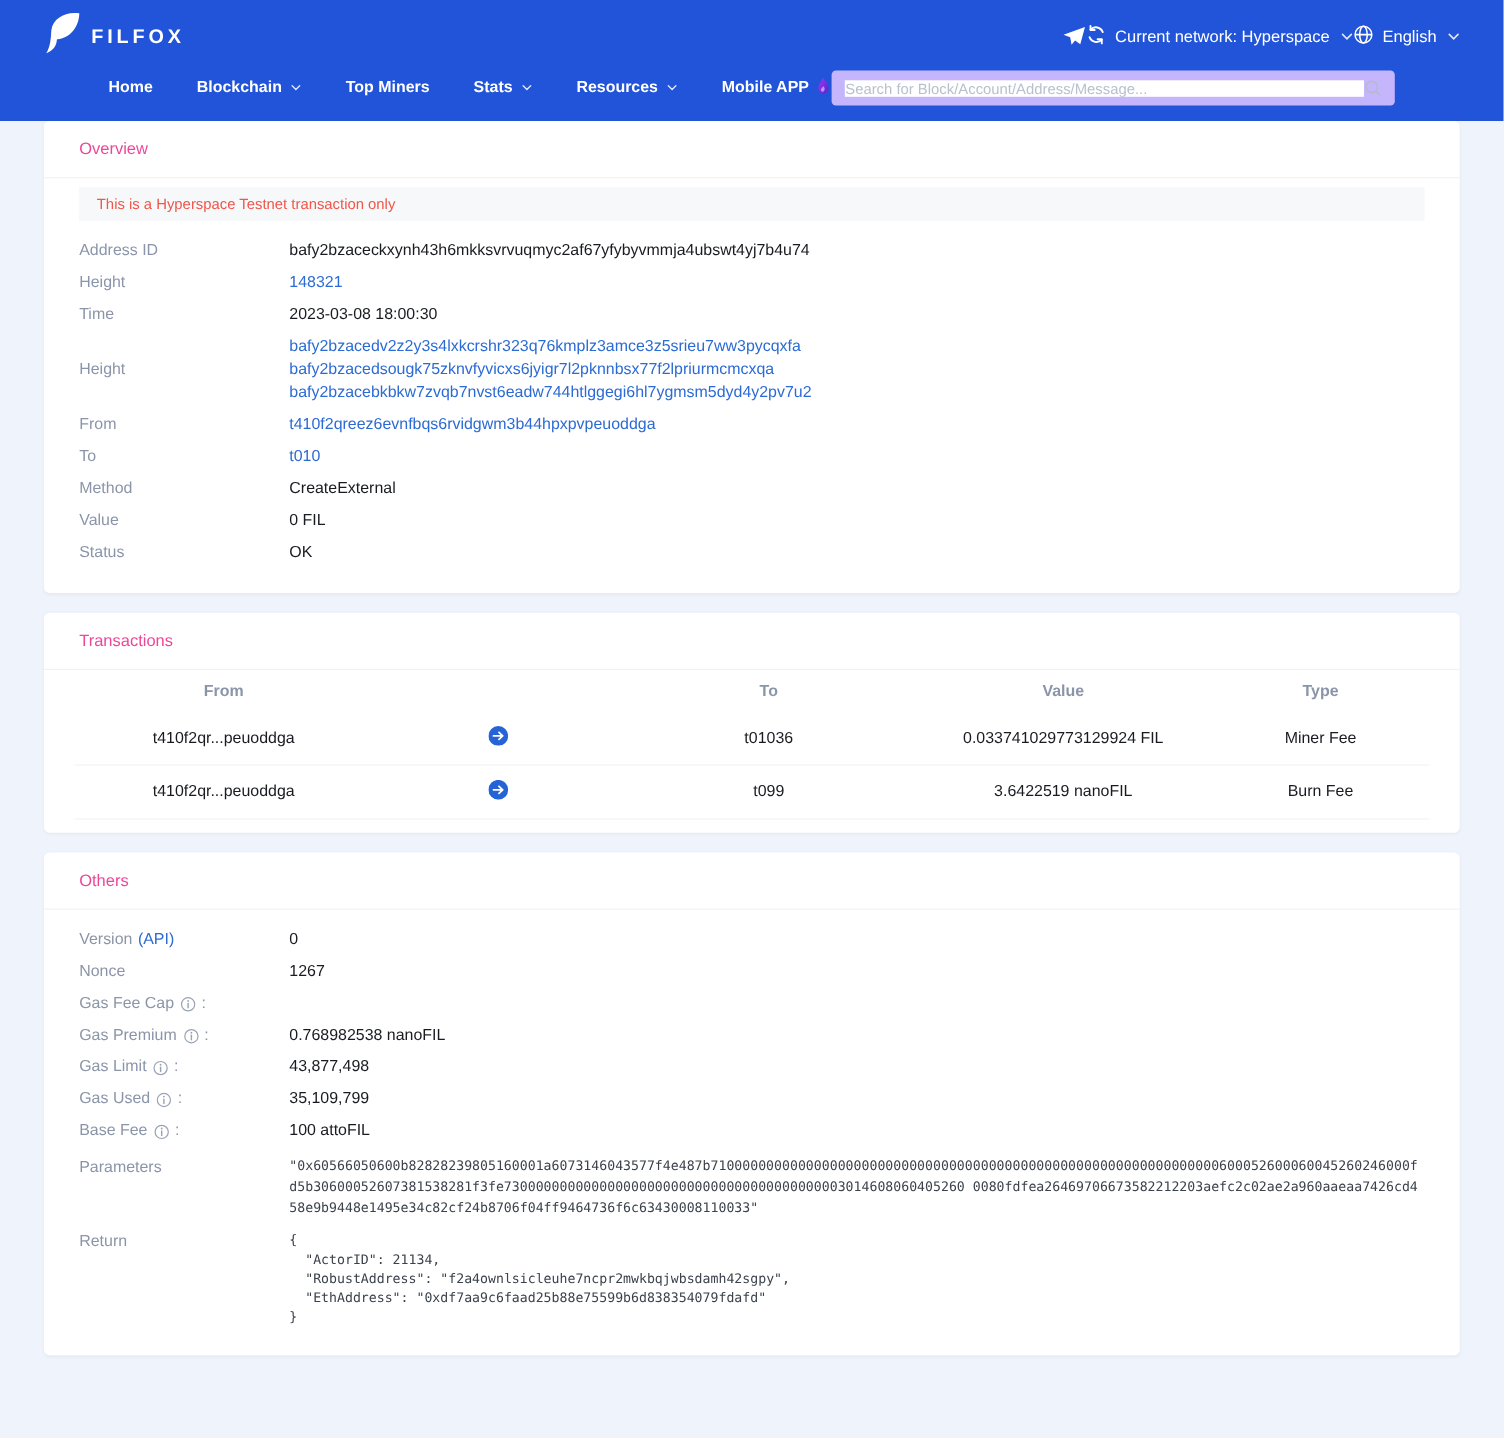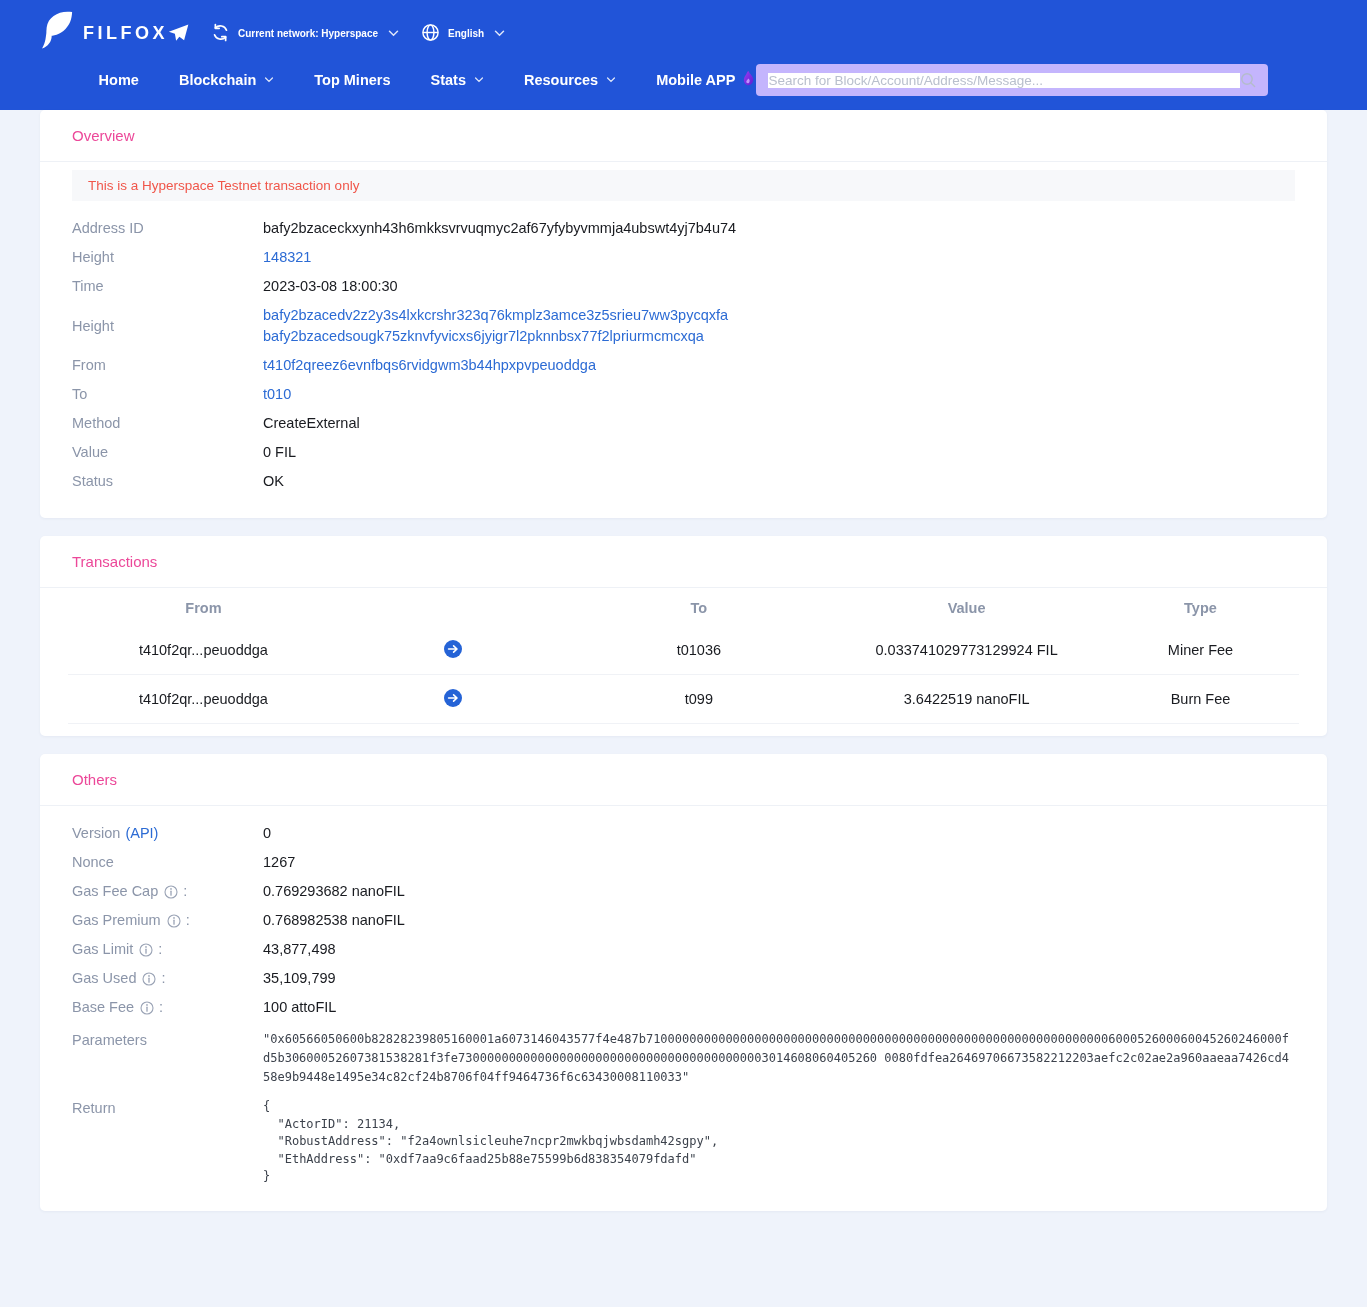--- a/index.html
+++ b/index.html
@@ -7,24 +7,24 @@
   body {
     min-height: 1307px;
     background: #eff3fb;
     font-family: "Liberation Sans", sans-serif;
     color: #191b20;
   }
   a { text-decoration: none; cursor: pointer; }
 
   
   .site-header { background: #2154d8; height: 110px; padding: 0 40px; }
-  .header-top { display: flex; align-items: center; height: 60px; padding-top: 6px; }
+  .header-top { display: flex; justify-content: space-between; align-items: center; height: 60px; padding-top: 6px; }
   .logo { display: flex; align-items: center; gap: 9px; color: #fff; }
   .logo-text { font-size: 18px; font-weight: 700; letter-spacing: 3.5px; }
-  .header-top-right { display: flex; align-items: center; gap: 22px; color: #fff; font-size: 10px; font-weight: 700; }
+  .header-top-right { display: flex; align-items: center; color: #fff; font-size: 15px; font-weight: 400; }
   .hgroup { display: flex; align-items: center; gap: 8px; cursor: pointer; }
   .chev { margin-left: 2px; opacity: .85; }
 
   .header-bottom { display: flex; justify-content: center; align-items: center; margin-top: 4px; }
   .main-nav { display: flex; align-items: center; gap: 40px; }
   .nav-item { color: #fff; font-size: 14.5px; font-weight: 600; display: flex; align-items: center; gap: 6px; cursor: pointer; }
   .search-box { width: 512px; height: 31px; background: #c4b5fd; border-radius: 4px; display: flex; align-items: center; padding: 16px 12px; }
   .search-box input { border: none; outline: none; flex: 1; font-size: 13.5px; color: #333; font-family: "Liberation Sans", sans-serif; }
   .search-box input::placeholder { color: #b9c0cd; }
   .search-btn { display: flex; align-items: center; cursor: pointer; }
@@ -184,20 +184,21 @@
       </div>
       <div class="kv-row">
         <div class="kv-label">Time</div>
         <div class="kv-value">2023-03-08 18:00:30</div>
       </div>
       <div class="kv-row">
         <div class="kv-label">Height</div>
         <div class="kv-value block-links">
           <a class="link">bafy2bzacedv2z2y3s4lxkcrshr323q76kmplz3amce3z5srieu7ww3pycqxfa</a>
           <a class="link">bafy2bzacedsougk75zknvfyvicxs6jyigr7l2pknnbsx77f2lpriurmcmcxqa</a>
+          <a class="link">bafy2bzacebkbkw7zvqb7nvst6eadw744htlggegi6hl7ygmsm5dyd4y2pv7u2</a>
         </div>
       </div>
       <div class="kv-row">
         <div class="kv-label">From</div>
         <div class="kv-value"><a class="link">t410f2qreez6evnfbqs6rvidgwm3b44hpxpvpeuoddga</a></div>
       </div>
       <div class="kv-row">
         <div class="kv-label">To</div>
         <div class="kv-value"><a class="link">t010</a></div>
       </div>
@@ -277,21 +278,20 @@
           <span>Gas Fee Cap</span>
           <span class="info-icon">
               <svg width="14" height="14" viewBox="0 0 14 14" fill="none">
                 <circle cx="7" cy="7" r="6" stroke="#9aa3b5" stroke-width="1.1"></circle>
                 <path d="M7 6.2 V10.2" stroke="#9aa3b5" stroke-width="1.3" stroke-linecap="round"></path>
                 <circle cx="7" cy="3.9" r="0.85" fill="#9aa3b5"></circle>
               </svg>
             </span>
           <span>:</span>
         </div>
-        <div class="kv-value">0.769293682 nanoFIL</div>
       </div>
       <div class="kv-row">
         <div class="kv-label">
           <span>Gas Premium</span>
           <span class="info-icon">
               <svg width="14" height="14" viewBox="0 0 14 14" fill="none">
                 <circle cx="7" cy="7" r="6" stroke="#9aa3b5" stroke-width="1.1"></circle>
                 <path d="M7 6.2 V10.2" stroke="#9aa3b5" stroke-width="1.3" stroke-linecap="round"></path>
                 <circle cx="7" cy="3.9" r="0.85" fill="#9aa3b5"></circle>
               </svg>

